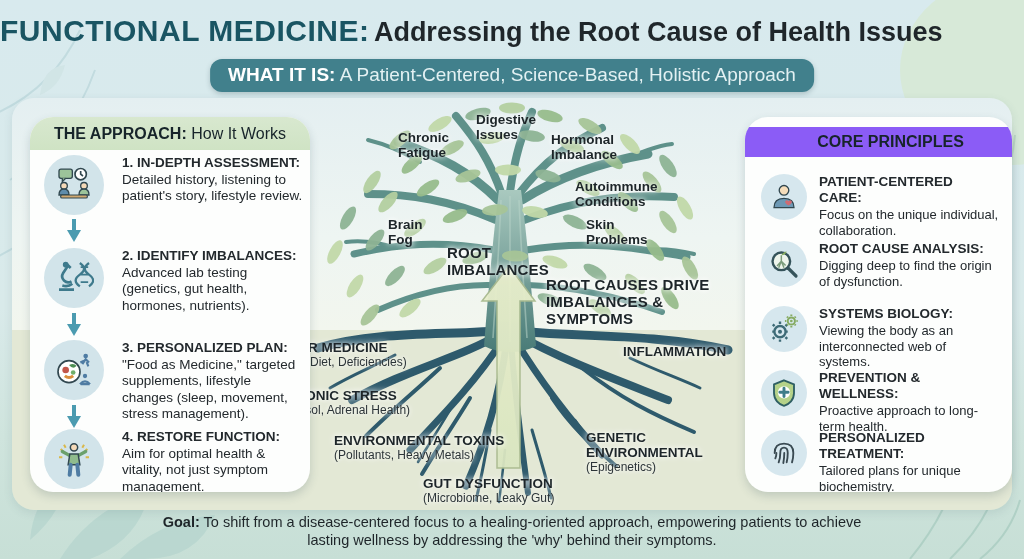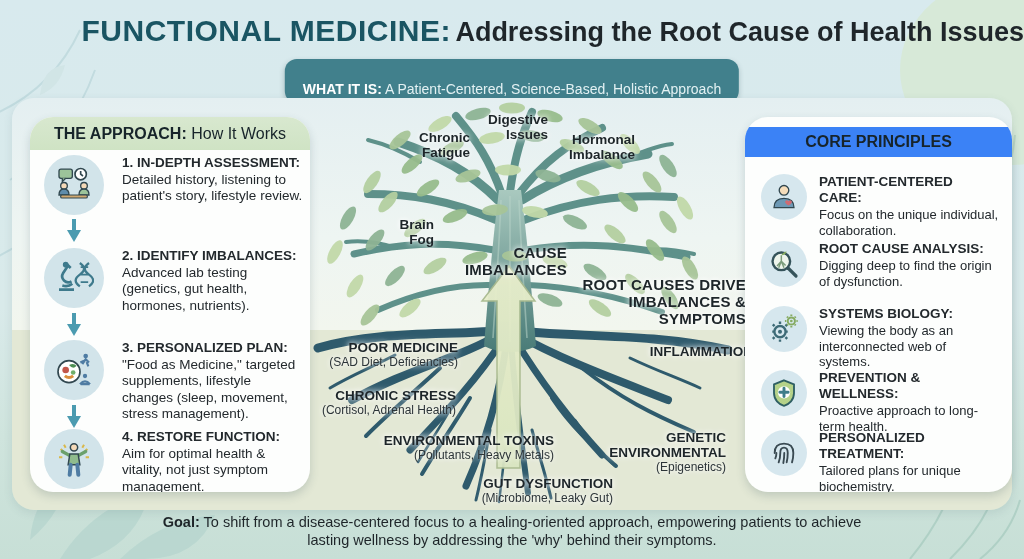--- a/index.html
+++ b/index.html
@@ -3,60 +3,60 @@
 <meta charset="utf-8">
 <style>
   html,body{margin:0;padding:0;}
   #stage{
     position:relative;width:1024px;height:559px;overflow:hidden;
     font-family:"Liberation Sans", sans-serif;
     background:linear-gradient(180deg,#d8eaee 0%,#d9eaea 55%,#cfe4dd 78%,#c7dfd6 100%);
   }
   .dec{position:absolute;pointer-events:none;}
   
-  .title{position:absolute;top:14px;left:0;width:100%;text-align:right;white-space:nowrap;}
+  .title{position:absolute;top:14px;left:0;width:100%;text-align:left;white-space:nowrap;}
   .title .t1{font-weight:bold;font-size:30px;letter-spacing:.5px;color:#1a5563;}
   .title .t2{font-weight:600;font-size:27px;color:#1f262a;}
   .pill{
     position:absolute;top:59px;left:50%;transform:translateX(-50%);
-    background:#41808c;border-radius:12px;padding:22px 18px 6px;
-    font-size:14px;color:#ffffff;white-space:nowrap;box-shadow:0 2px 5px rgba(40,70,80,.25);
+    background:#41808c;border-radius:12px;padding:5px 18px 6px;
+    font-size:19px;color:#ffffff;white-space:nowrap;box-shadow:0 2px 5px rgba(40,70,80,.25);
   }
   .pill b{font-weight:bold;color:#ffffff;}
   .pill span{color:#e3f1f3;}
   
   .card{
     position:absolute;left:12px;top:98px;width:1000px;height:412px;border-radius:22px;
     overflow:hidden;box-shadow:0 3px 10px rgba(60,90,100,.12);
   }
   .card .sky{position:absolute;left:0;top:0;width:100%;height:232px;
     background:linear-gradient(180deg,#e4eff1 0%,#eef5f2 60%,#f2f6ee 100%);}
   .card .ground{position:absolute;left:0;top:232px;width:100%;height:180px;background:#e3e8d5;}
   
   .panel{
     position:absolute;top:117px;height:375px;background:#fdfefd;border-radius:23px;
     overflow:hidden;box-shadow:0 4px 10px rgba(50,80,90,.20);
   }
   .panel.left{left:30px;width:280px;}
   .panel.right{left:745px;width:267px;}
   .band{position:absolute;left:0;width:100%;text-align:center;font-size:16px;color:#17242a;}
   .panel.left .band{top:0;height:33px;line-height:33px;background:linear-gradient(180deg,#d8e8cf,#cfe3c4);}
-  .panel.right .band{top:10px;height:30px;line-height:30px;background:#3b82f6;}
+  .panel.right .band{top:10px;height:30px;line-height:30px;background:#8b5cf6;padding-left:12px;}
   .band b{font-weight:bold;}
   .step,.principle{position:absolute;}
   .iconwrap{position:absolute;border-radius:50%;background:#d2e4ea;display:flex;align-items:center;justify-content:center;}
   .step .iconwrap{left:14px;width:60px;height:60px;}
   .principle .iconwrap{left:16px;width:46px;height:46px;background:#d6e7ee;}
   .stext{position:absolute;left:92px;width:182px;color:#23292d;font-size:13.5px;line-height:1.2;}
   .ptext{position:absolute;left:74px;width:180px;color:#23292d;font-size:13px;line-height:1.2;}
   .stext b,.ptext b{display:block;font-size:13.5px;font-weight:bold;margin-bottom:1px;}
   .downarrow{position:absolute;left:37px;width:14px;height:24px;}
   
   #treesvg{position:absolute;left:300px;top:100px;width:440px;height:412px;}
-  .lbl{position:absolute;font-weight:bold;color:#1d2529;text-align:right;
+  .lbl{position:absolute;font-weight:bold;color:#1d2529;text-align:left;
        transform:translateX(-50%);line-height:1.12;font-size:13.5px;
        text-shadow:0 0 5px rgba(255,255,255,.95),0 0 9px rgba(255,255,255,.8);}
   .lbl .sub{display:block;font-weight:normal;font-size:12px;color:#2c3438;margin-top:1px;}
   .lbl.big{font-size:15px;letter-spacing:.2px;}
   
   .goal{
     position:absolute;left:50%;top:513px;transform:translateX(-50%);
     width:700px;text-align:center;font-size:14.5px;line-height:1.25;color:#1e2529;
   }
   .goal b{font-weight:bold;}
@@ -214,23 +214,25 @@
         <ellipse cx="250" cy="200" rx="13" ry="5.5" transform="rotate(20 250 200)" fill="#8db394" opacity="0.95"></ellipse>
         <ellipse cx="300" cy="208" rx="13" ry="5.5" transform="rotate(35 300 208)" fill="#b3cf9f" opacity="0.95"></ellipse>
       </g>
 
     <path d="M197,368 L197,201 L182,201 L209,166 L235,201 L220,201 L220,368 Z" fill="url(#arrowgrad)" stroke="#a9ba8f" stroke-width="1.5" opacity=".95"></path>
   </svg>
 
   <div class="lbl" style="left:434px;top:130px;width:72px">Chronic Fatigue</div>
   <div class="lbl" style="left:512px;top:112px;width:72px">Digestive Issues</div>
   <div class="lbl" style="left:593px;top:132px;width:84px">Hormonal Imbalance</div>
+  <div class="lbl" style="left:625px;top:179px;width:100px">Autoimmune Conditions</div>
   <div class="lbl" style="left:411px;top:217px;width:46px">Brain Fog</div>
-
-  <div class="lbl big" style="left:507px;top:245px;width:120px">CAUSE IMBALANCES</div>
+  <div class="lbl" style="left:624px;top:217px;width:76px">Skin Problems</div>
+
+  <div class="lbl big" style="left:507px;top:245px;width:120px">ROOT IMBALANCES</div>
   <div class="lbl big" style="left:646px;top:277px;width:200px">ROOT CAUSES DRIVE IMBALANCES &amp; SYMPTOMS</div>
 
   <div class="lbl" style="left:368px;top:340px;width:180px">
     <span>POOR MEDICINE</span>
     <span class="sub">(SAD Diet, Deficiencies)</span>
   </div>
   <div class="lbl" style="left:366px;top:388px;width:180px">
     <span>CHRONIC STRESS</span>
     <span class="sub">(Cortisol, Adrenal Health)</span>
   </div>

